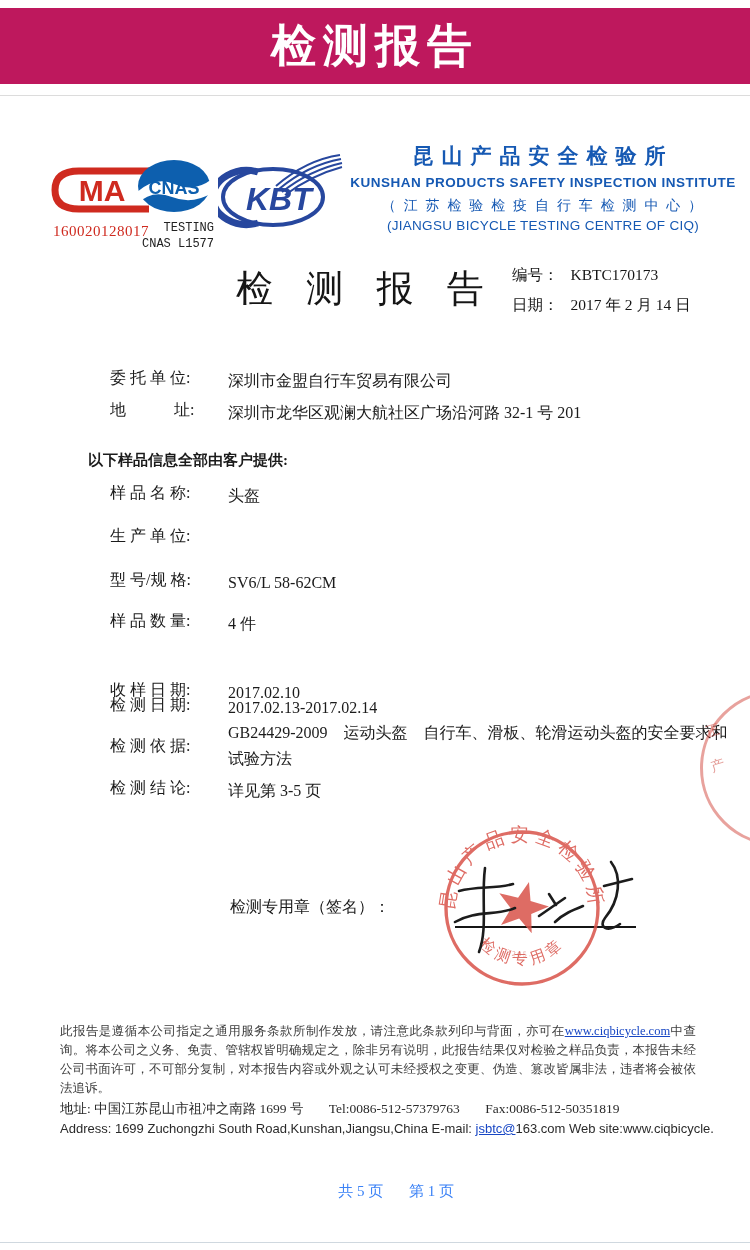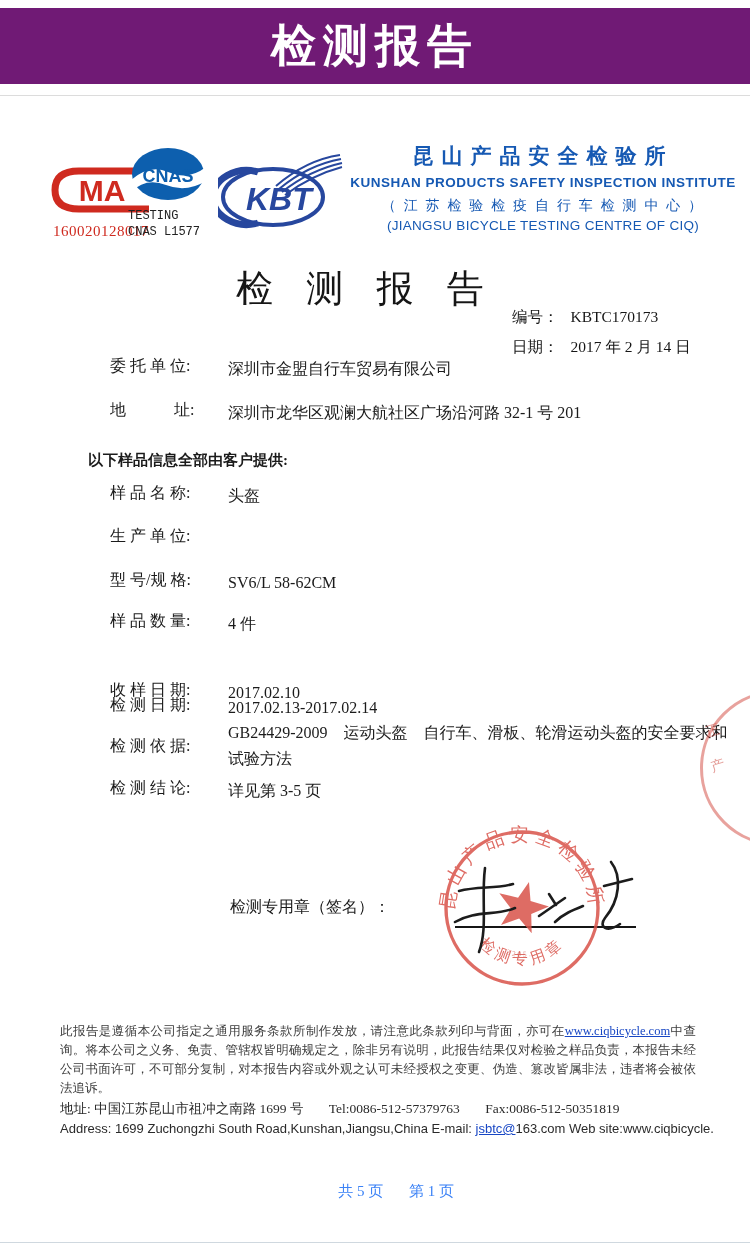--- a/index.html
+++ b/index.html
@@ -2,45 +2,45 @@
 <html><head>
 <meta charset="utf-8">
 <style>
   html,body{margin:0;padding:0;}
   body{
     width:750px;height:1250px;position:relative;background:#ffffff;
     font-family:"Liberation Serif",serif;color:#1d1d1d;overflow:hidden;
   }
   .abs{position:absolute;}
   
-  .banner{top:8px;left:0;width:750px;height:76px;background:#701a75;
+  .banner{top:8px;left:0;width:750px;height:76px;background:#be185d;
     display:flex;align-items:center;justify-content:center;}
   .banner-title{color:#ffffff;font-family:"Liberation Sans",sans-serif;
     font-weight:bold;font-size:45px;letter-spacing:7px;}
   .scanline{top:95px;left:0;width:750px;height:1px;background:#c9c9c9;opacity:.65;}
   .bottomline{top:1242px;left:0;width:750px;height:1px;background:#cfd8df;}
 
   
   .cma{left:45px;top:163px;width:112px;text-align:center;}
   .cma-code{color:#cf2a1f;font-size:15px;letter-spacing:.5px;margin-top:2px;}
-  .cnas{left:128px;top:146px;width:86px;text-align:left;}
+  .cnas{left:128px;top:158px;width:86px;text-align:right;}
   .cnas-sub{font-family:Liberation Mono, monospace;font-size:12px;color:#222;line-height:16px;}
   .kbt{left:218px;top:152px;width:125px;}
 
   
   .inst{left:338px;top:142px;width:410px;text-align:center;color:#1659b3;
     font-family:"Liberation Sans",sans-serif;}
   .inst-cn{font-size:21px;font-weight:bold;letter-spacing:8px;}
   .inst-en{font-size:13.5px;font-weight:bold;letter-spacing:.5px;margin-top:5px;}
   .inst-sub-cn{font-size:14px;letter-spacing:2px;margin-top:7px;}
   .inst-sub-en{font-size:13.5px;letter-spacing:.3px;margin-top:3px;}
 
   
   .rtitle{left:236px;top:264px;font-size:37px;letter-spacing:12px;color:#161616;}
-  .rnum{left:512px;top:260px;font-size:15.5px;line-height:30px;color:#161616;margin-top:42px;}
+  .rnum{left:512px;top:260px;font-size:15.5px;line-height:30px;color:#161616;}
   .rnum .lab{margin-right:12px;}
 
   
   .frow{left:110px;display:flex;align-items:flex-start;font-size:16px;color:#1b1b1b;}
   .frow .lbl{width:118px;flex:none;}
   .frow .val{max-width:500px;line-height:26px;}
   .frow.center{align-items:center;}
   .note{left:88px;top:451px;font-size:15px;font-weight:bold;color:#1b1b1b;}
 
   
@@ -113,21 +113,21 @@
 <div class="abs rtitle">检 测 报 告</div>
 <div class="abs rnum">
   <div>
     <span class="lab">编号：</span><span>KBTC170173</span>
   </div>
   <div>
     <span class="lab">日期：</span><span>2017 年 2 月 14 日</span>
   </div>
 </div>
 
-<div class="abs frow" style="top:356px">
+<div class="abs frow" style="top:368px">
   <span class="lbl">委 托 单 位:</span>
   <span class="val">深圳市金盟自行车贸易有限公司</span>
 </div>
 <div class="abs frow" style="top:400px">
   <span class="lbl">地　　　址:</span>
   <span class="val">深圳市龙华区观澜大航社区广场沿河路 32-1 号 201</span>
 </div>
 <div class="abs note">以下样品信息全部由客户提供:</div>
 
 <div class="abs frow" style="top:483px">

